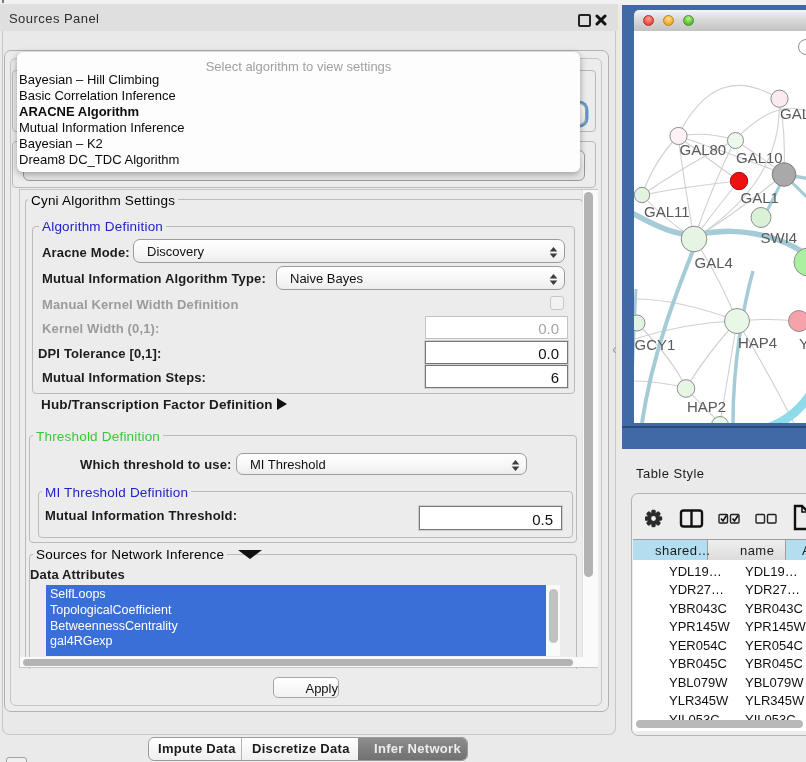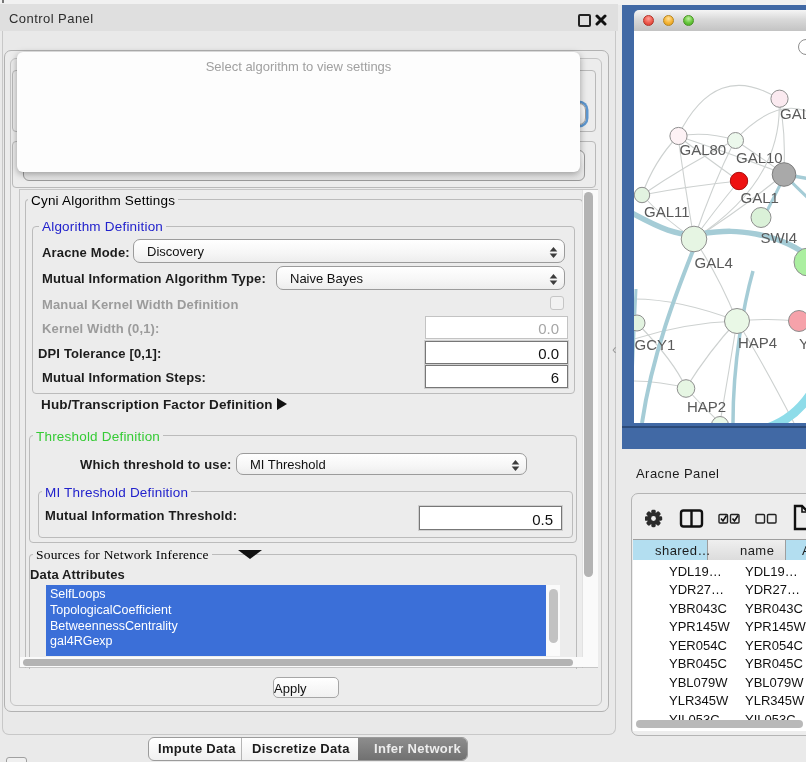--- a/index.html
+++ b/index.html
@@ -21,21 +21,21 @@
 </head>
 <body>
 <div id="root">
 
   <div class="abs" style="left:0;top:0;width:806px;height:5px;background:#f1f1f1;"></div>
   <div class="abs" style="left:2px;top:0;width:2px;height:3px;background:#777;"></div>
 
   <div class="abs" style="left:2px;top:30px;width:614px;height:705px;background:#e9e9e9;border:1px solid #c8c8c8;border-top:none;border-radius:0 0 7px 7px;box-sizing:border-box;"></div>
 
   <div class="abs" style="left:0;top:4px;width:618px;height:27px;background:#dfdfdf;"></div>
-  <div class="txt" style="left:9px;top:11px;color:#2d2d2d;">Control Panel</div>
+  <div class="txt" style="left:9px;top:11px;color:#2d2d2d;">Sources Panel</div>
 
   <div class="abs" style="left:578px;top:14px;width:9px;height:9px;border:2px solid #222;border-radius:2px;"></div>
   <svg class="abs" style="left:595px;top:14px;" width="12" height="12" viewBox="0 0 12 12">
     <path d="M2 2 L10 10 M10 2 L2 10" stroke="#111" stroke-width="3" stroke-linecap="round"></path>
   </svg>
 
   <div class="abs" style="left:4px;top:50px;width:605px;height:662px;background:#ececec;border:1px solid #b2b2b2;border-radius:7px;box-sizing:border-box;"></div>
 
   <div class="abs" style="left:10px;top:58px;width:590px;height:646px;border:1px solid #c4c4c4;border-radius:6px;"></div>
 
@@ -99,49 +99,50 @@
           <path d="M4.5 11 L8.3 6.6 L0.7 6.6 Z" fill="#3c3c3c"></path>
       </svg>
     </div>
 
     <div class="frame" style="left:38px;top:491px;width:533px;height:45px;"></div>
     <div class="ftit" style="left:42px;top:485px;color:#2222cc;">MI Threshold Definition</div>
     <div class="lbl" style="left:45px;top:508px;">Mutual Information Threshold:</div>
     <div class="tfield" style="left:419px;top:506px;width:143px;height:24px;padding:4px 8px 0 0;">0.5</div>
 
     <div class="abs" style="left:29px;top:554px;width:546px;height:114px;border:1px solid #bbb;border-radius:4px 4px 0 0;border-bottom:none;"></div>
-    <div class="ftit" style="left:33px;top:547px;font-family:Liberation Serif, serif;">Sources for Network Inference</div>
+    <div class="ftit" style="left:33px;top:547px;">Sources for Network Inference</div>
     <div class="abs" style="left:238px;top:550px;width:0;height:0;border-top:9px solid #111;border-left:12px solid transparent;border-right:12px solid transparent;"></div>
     <div class="lbl" style="left:30px;top:567px;">Data Attributes</div>
 
     <div class="abs" style="left:46px;top:585px;width:514px;height:71px;background:#fafafa;"></div>
     <div class="abs" style="left:46px;top:585px;width:500px;height:71px;background:#3b6fd8;"></div>
     <div class="abs" style="left:50px;top:587px;font:12.5px 'Liberation Sans',sans-serif;color:#fff;line-height:15.8px;">SelfLoops<br>TopologicalCoefficient<br>BetweennessCentrality<br>gal4RGexp</div>
     <div class="abs" style="left:549px;top:589px;width:9px;height:54px;background:#c2c2c2;border-radius:4.5px;"></div>
 
     <div class="abs" style="left:582px;top:190px;width:15px;height:477px;background:#fafafa;border-left:1px solid #e2e2e2;"></div>
     <div class="abs" style="left:584px;top:192px;width:9px;height:385px;background:#b3b3b3;border-radius:4.5px;"></div>
 
     <div class="abs" style="left:20px;top:657px;width:577px;height:10px;background:#fafafa;"></div>
     <div class="abs" style="left:23px;top:659px;width:550px;height:7px;background:#b3b3b3;border-radius:3.5px;"></div>
   </div>
 
-  <div class="abs" style="left:273px;top:677px;width:66px;height:21px;background:linear-gradient(#ffffff,#f1f1f1);border:1px solid #a6a6a6;border-radius:5px;box-sizing:border-box;text-align:left;font:13px 'Liberation Sans',sans-serif;color:#111;padding-top:3px;">Apply</div>
+  <div class="abs" style="left:273px;top:677px;width:66px;height:21px;background:linear-gradient(#ffffff,#f1f1f1);border:1px solid #a6a6a6;border-radius:5px;box-sizing:border-box;text-align:right;font:13px 'Liberation Sans',sans-serif;color:#111;padding-top:3px;">Apply</div>
 
   <div class="abs" style="left:148px;top:707px;width:320px;height:24px;border:1px solid #9b9b9b;border-radius:6px;background:linear-gradient(#ffffff,#f0f0f0);box-sizing:border-box;overflow:hidden;margin-top:30px;">
     <div class="abs" style="left:92px;top:0;width:1px;height:24px;background:#b5b5b5;"></div>
     <div class="abs" style="left:209px;top:0;width:111px;height:24px;background:linear-gradient(#8d8d8d,#6e6e6e);"></div>
     <div class="txt" style="left:9px;top:3px;font-weight:bold;letter-spacing:0.3px;">Impute Data</div>
     <div class="txt" style="left:103px;top:3px;font-weight:bold;letter-spacing:0.3px;">Discretize Data</div>
     <div class="txt" style="left:225px;top:3px;color:#ededed;font-weight:bold;letter-spacing:0.3px;text-align:right;">Infer Network</div>
   </div>
 
   <div class="abs" style="left:17px;top:52px;width:563px;height:120px;background:#fdfdfd;border-radius:6px;box-shadow:0 2px 7px rgba(0,0,0,0.35);z-index:20;"></div>
   <div class="abs" style="left:17px;top:52px;width:563px;height:120px;z-index:21;overflow:hidden;border-radius:6px;">
     <div class="abs" style="left:0;top:7px;width:563px;text-align:center;font:13px 'Liberation Sans',sans-serif;color:#a0a0a0;">Select algorithm to view settings</div>
+    <div class="abs" style="left:2px;top:20px;font:13px 'Liberation Sans',sans-serif;color:#0b0b0b;line-height:15.9px;">Bayesian – Hill Climbing<br>Basic Correlation Inference<br><b>ARACNE Algorithm</b><br>Mutual Information Inference<br>Bayesian – K2<br>Dream8 DC_TDC Algorithm</div>
   </div>
 
 
   <div class="abs" style="left:612px;top:341px;font:14px 'Liberation Sans',sans-serif;color:#9a9a9a;">‹</div>
 
   <div class="abs" style="left:6px;top:757px;width:19px;height:12px;border:1px solid #a0a0a0;border-radius:3px;background:#f0f0f0;"></div>
 
   <div class="abs" style="left:622px;top:5px;width:184px;height:444px;background:#4169a5;"></div>
   <div class="abs" style="left:622px;top:426px;width:184px;height:2px;background:#2c4a78;"></div>
   <div class="abs" style="left:634px;top:10px;width:172px;height:21px;background:linear-gradient(#f5f5f5,#d9d9d9 45%,#c3c3c3);border-bottom:1px solid #8a8a8a;border-top-left-radius:5px;">
@@ -215,21 +216,21 @@
         <text x="126.5" y="212">SWI4</text>
         <text x="60.5" y="236.5">GAL4</text>
         <text x="0.5" y="318.5">GCY1</text>
         <text x="104" y="316.5">HAP4</text>
         <text x="165" y="317.5">Y</text>
         <text x="53" y="381">HAP2</text>
       </g>
     </svg>
   </div>
 
-  <div class="txt" style="left:636px;top:466px;">Aracne Panel</div>
+  <div class="txt" style="left:636px;top:466px;">Table Style</div>
   <div class="abs" style="left:631px;top:493px;width:180px;height:243px;background:#ededed;border:1px solid #b4b4b4;border-radius:7px 0 0 7px;box-sizing:border-box;"></div>
 
   <svg class="abs" style="left:645px;top:509px;" width="161" height="20" viewBox="0 0 161 20">
     <g transform="translate(8.5,9.5)">
       <g fill="#2b2b2b">
         <rect x="-2.2" y="-8.7" width="4.4" height="17.4" rx="1.4"></rect>
         <rect x="-8.7" y="-2.2" width="17.4" height="4.4" rx="1.4"></rect>
         <rect x="-2.2" y="-8.7" width="4.4" height="17.4" rx="1.4" transform="rotate(45)"></rect>
         <rect x="-2.2" y="-8.7" width="4.4" height="17.4" rx="1.4" transform="rotate(-45)"></rect>
       </g>

